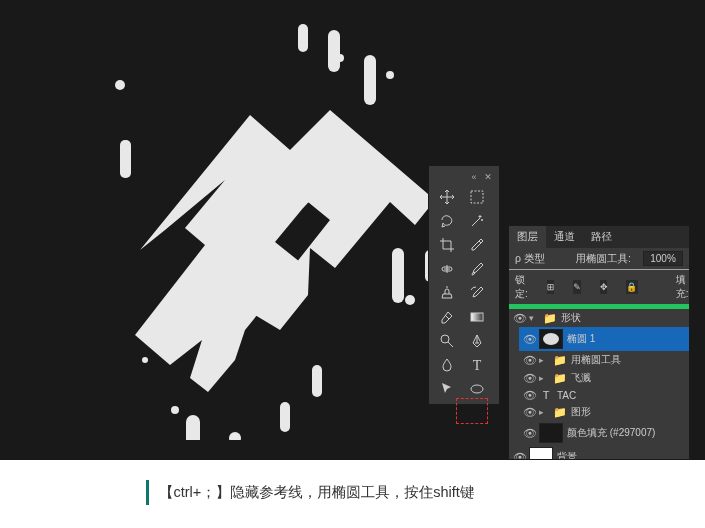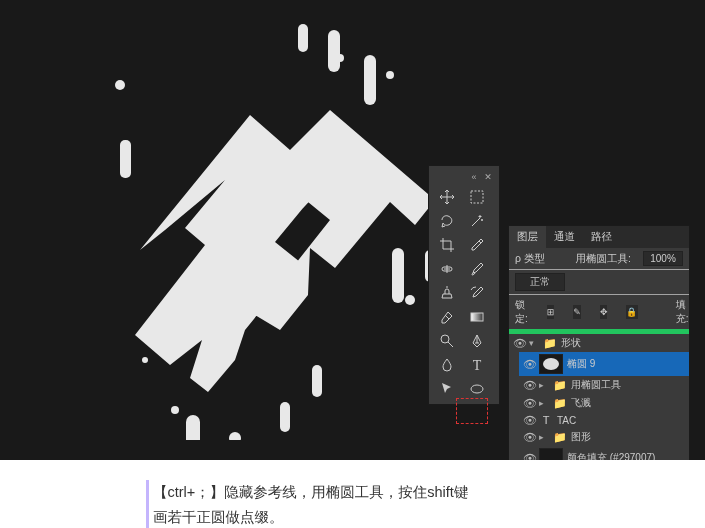--- a/index.html
+++ b/index.html
@@ -29,21 +29,21 @@
 .thumb{width:22px;height:18px;background:#555;border:1px solid #222;flex-shrink:0}
 .thumb.ellipse{background:#191919;position:relative}
 .thumb.ellipse:after{content:"";position:absolute;inset:3px;background:#ddd;border-radius:50%}
 .thumb.gray{background:#191919}
 .thumb.white{background:#fff}
 .ind1{margin-left:10px}
 .lname{white-space:nowrap;overflow:hidden;text-overflow:ellipsis;font-size:10px}
 .tgl{width:10px;color:#aaa;font-size:9px;flex-shrink:0}
 .ticon{width:14px;text-align:center;font-size:11px;color:#ccc;flex-shrink:0}
 .caption{padding:20px 146px 30px;font-size:14.5px;line-height:1.7;color:#333}
-.capbar{border-left:3px solid #c4b5fd;padding-left:4px}
+.capbar{border-left:3px solid #0f766e;padding-left:10px}
 .g{flex:1}
 </style>
 </head>
 <body>
 
 <div class="canvas">
 <svg class="art" viewBox="0 0 380 420">
 <g fill="#e8e8e8">
 <path d="M 90 230 L 200 95 L 240 130 L 280 90 L 385 180 L 365 205 L 340 182 L 285 248 L 260 228 L 258 275 L 230 310 L 205 295 L 280 200 L 258 182 L 225 222 L 250 242 L 195 310 L 185 340 L 158 372 L 140 358 L 152 320 L 120 345 L 85 315 L 155 225 L 135 208 L 175 160 L 115 210 Z M 212 170 L 238 148 L 268 172 L 242 200 Z M 300 160 L 320 140 L 350 165 L 330 188 Z"></path>
 <circle cx="70" cy="65" r="5"></circle>
@@ -194,45 +194,41 @@
 <div class="ltab active">图层</div>
 <div class="ltab">通道</div>
 <div class="ltab">路径</div>
 </div>
 <div class="lrow">
 <span>ρ 类型</span>
 <div class="g"></div>
 <span>用椭圆工具:</span>
 <div class="lval">100%</div>
 </div>
-<div class="lrow">
-<div class="lsel">正常</div>
-<div class="g"></div>
-</div>
 <div class="llock">
 <span>锁定:</span>
 <div class="llbtn">⊞</div>
 <div class="llbtn">✎</div>
 <div class="llbtn">✥</div>
 <div class="llbtn">🔒</div>
 <div class="g"></div>
 <span>填充:</span>
 <div class="lval">100%</div>
 </div>
 <div class="layer-tree">
 <div class="layer">
 <span class="eye">👁</span>
           <span class="tgl">▾</span>
           <span class="ticon">📁</span>
           <span class="lname">形状</span>
         </div>
 <div class="layer sel ind1">
 <span class="eye">👁</span>
           <span class="thumb ellipse"></span>
-          <span class="lname">椭圆 9</span>
+          <span class="lname">椭圆 1</span>
         </div>
 <div class="layer ind1">
 <span class="eye">👁</span>
           <span class="tgl">▸</span>
           <span class="ticon">📁</span>
           <span class="lname">用椭圆工具</span>
         </div>
 <div class="layer ind1">
 <span class="eye">👁</span>
           <span class="tgl">▸</span>
@@ -260,15 +256,14 @@
           <span class="thumb white"></span>
           <span class="lname">背景</span>
         </div>
 </div>
 </div>
 </div>
 
 <div class="caption">
 <div class="capbar">
 <div>【ctrl+；】隐藏参考线，用椭圆工具，按住shift键</div>
-<div>画若干正圆做点缀。</div>
 </div>
 </div>
 
 </body></html>

